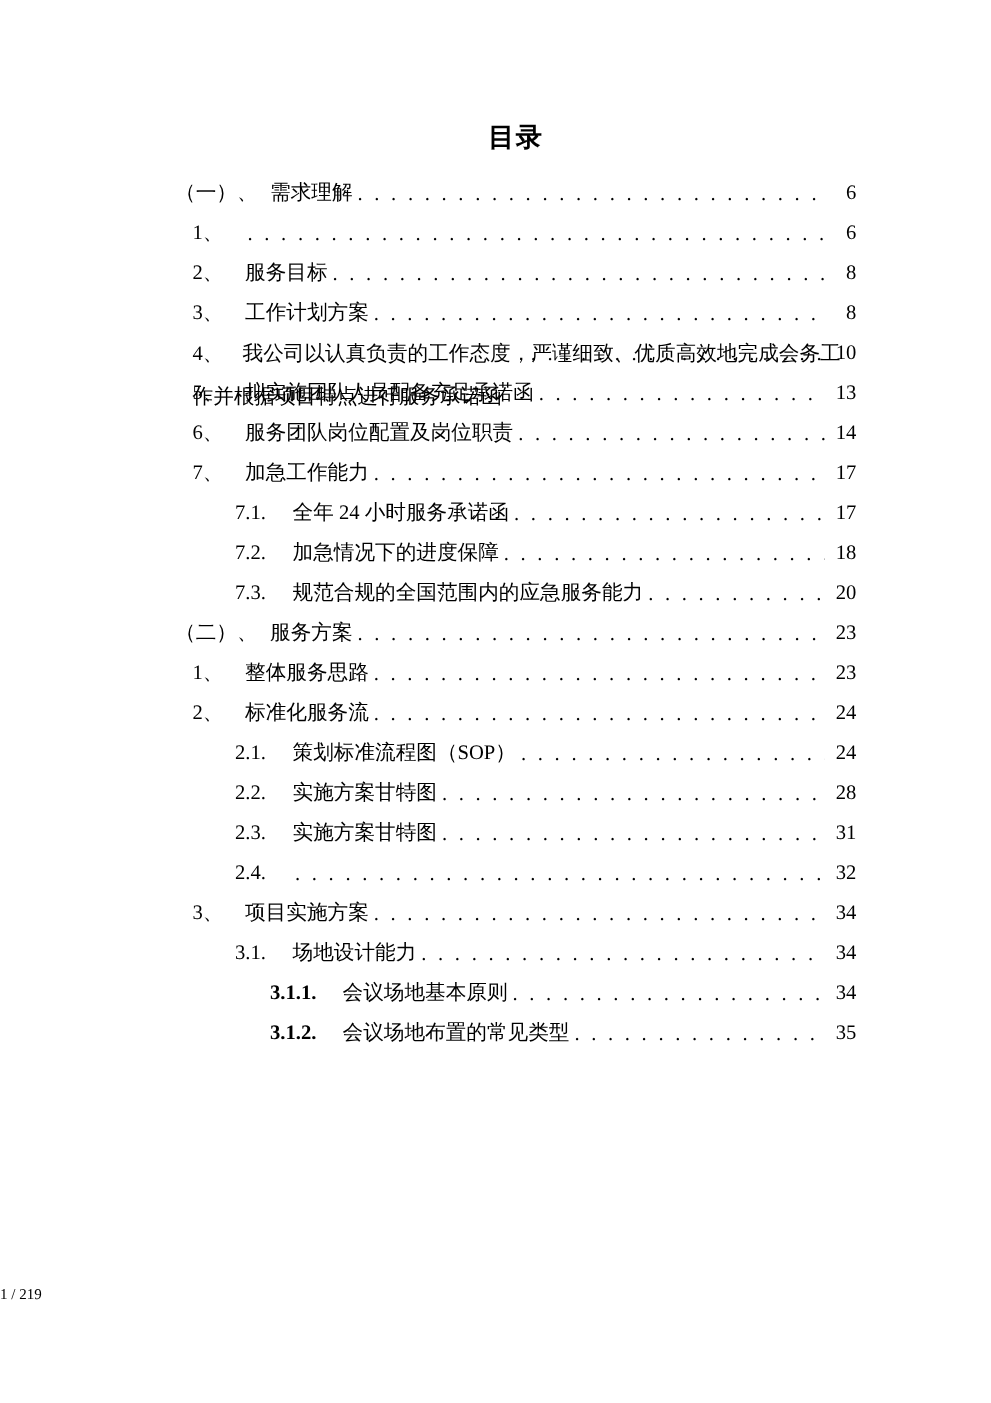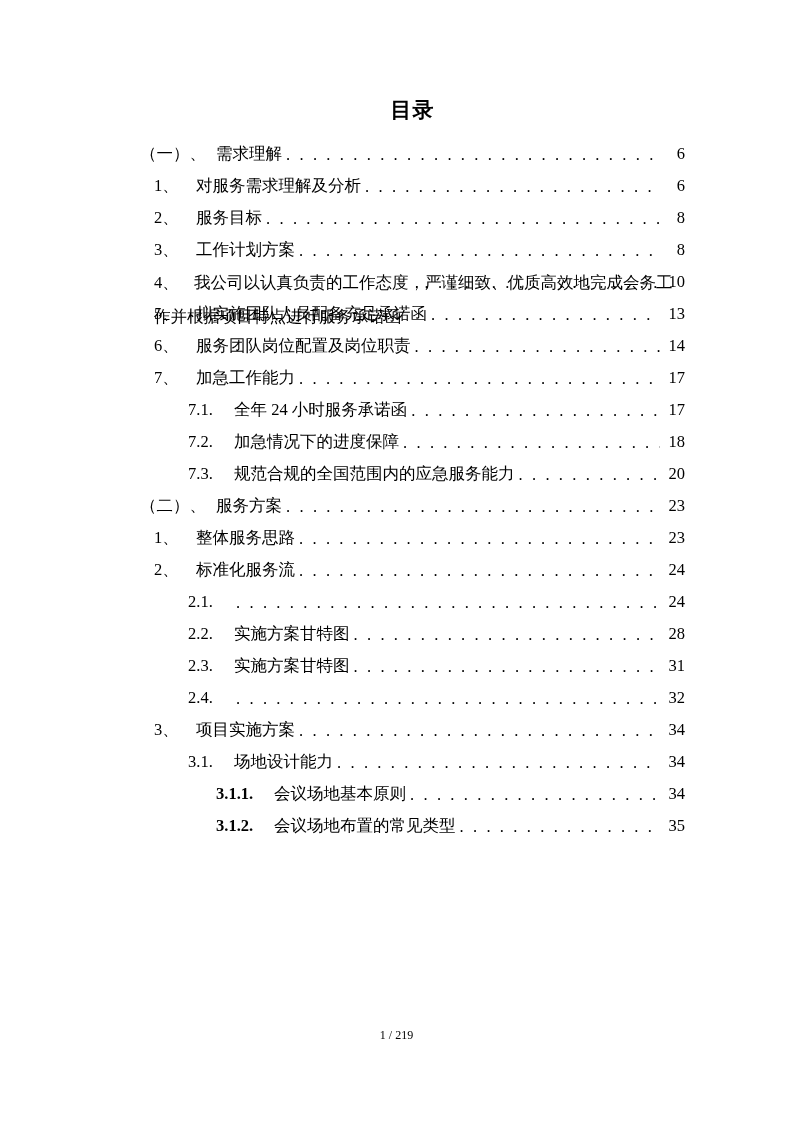--- a/index.html
+++ b/index.html
@@ -93,21 +93,20 @@
   }
   .wrap-tail {
     display: flex;
     align-items: flex-end;
   }
   .footer {
     position: absolute;
     left: 0;
     right: 0;
     top: 1028px;
-    text-align: center;
     font-size: 12px;
     font-family: "Liberation Serif", "DejaVu Serif", serif;
     color: #000;
   }
 </style>
 </head>
 <body>
 
 <div class="page">
 
@@ -119,21 +118,20 @@
 
       <div class="toc-entry lvl0">
         <span class="toc-label">（一）、</span>
         <span class="toc-label" style="padding-left:8px">需求理解</span>
         <span class="leader"></span>
         <span class="page-num">6</span>
       </div>
 
       <div class="toc-entry lvl1">
         <span class="toc-label entry-num num-pad-1">1、</span>
-        <span class="toc-label">对服务需求理解及分析</span>
         <span class="leader"></span>
         <span class="page-num">6</span>
       </div>
 
       <div class="toc-entry lvl1">
         <span class="toc-label entry-num num-pad-1">2、</span>
         <span class="toc-label">服务目标</span>
         <span class="leader"></span>
         <span class="page-num">8</span>
       </div>
@@ -215,20 +213,21 @@
 
       <div class="toc-entry lvl1">
         <span class="toc-label entry-num num-pad-1">2、</span>
         <span class="toc-label">标准化服务流</span>
         <span class="leader"></span>
         <span class="page-num">24</span>
       </div>
 
       <div class="toc-entry lvl2">
         <span class="toc-label entry-num num-pad-2">2.1.</span>
+        <span class="toc-label">策划标准流程图（SOP）</span>
         <span class="leader"></span>
         <span class="page-num">24</span>
       </div>
 
       <div class="toc-entry lvl2">
         <span class="toc-label entry-num num-pad-2">2.2.</span>
         <span class="toc-label">实施方案甘特图</span>
         <span class="leader"></span>
         <span class="page-num">28</span>
       </div>

